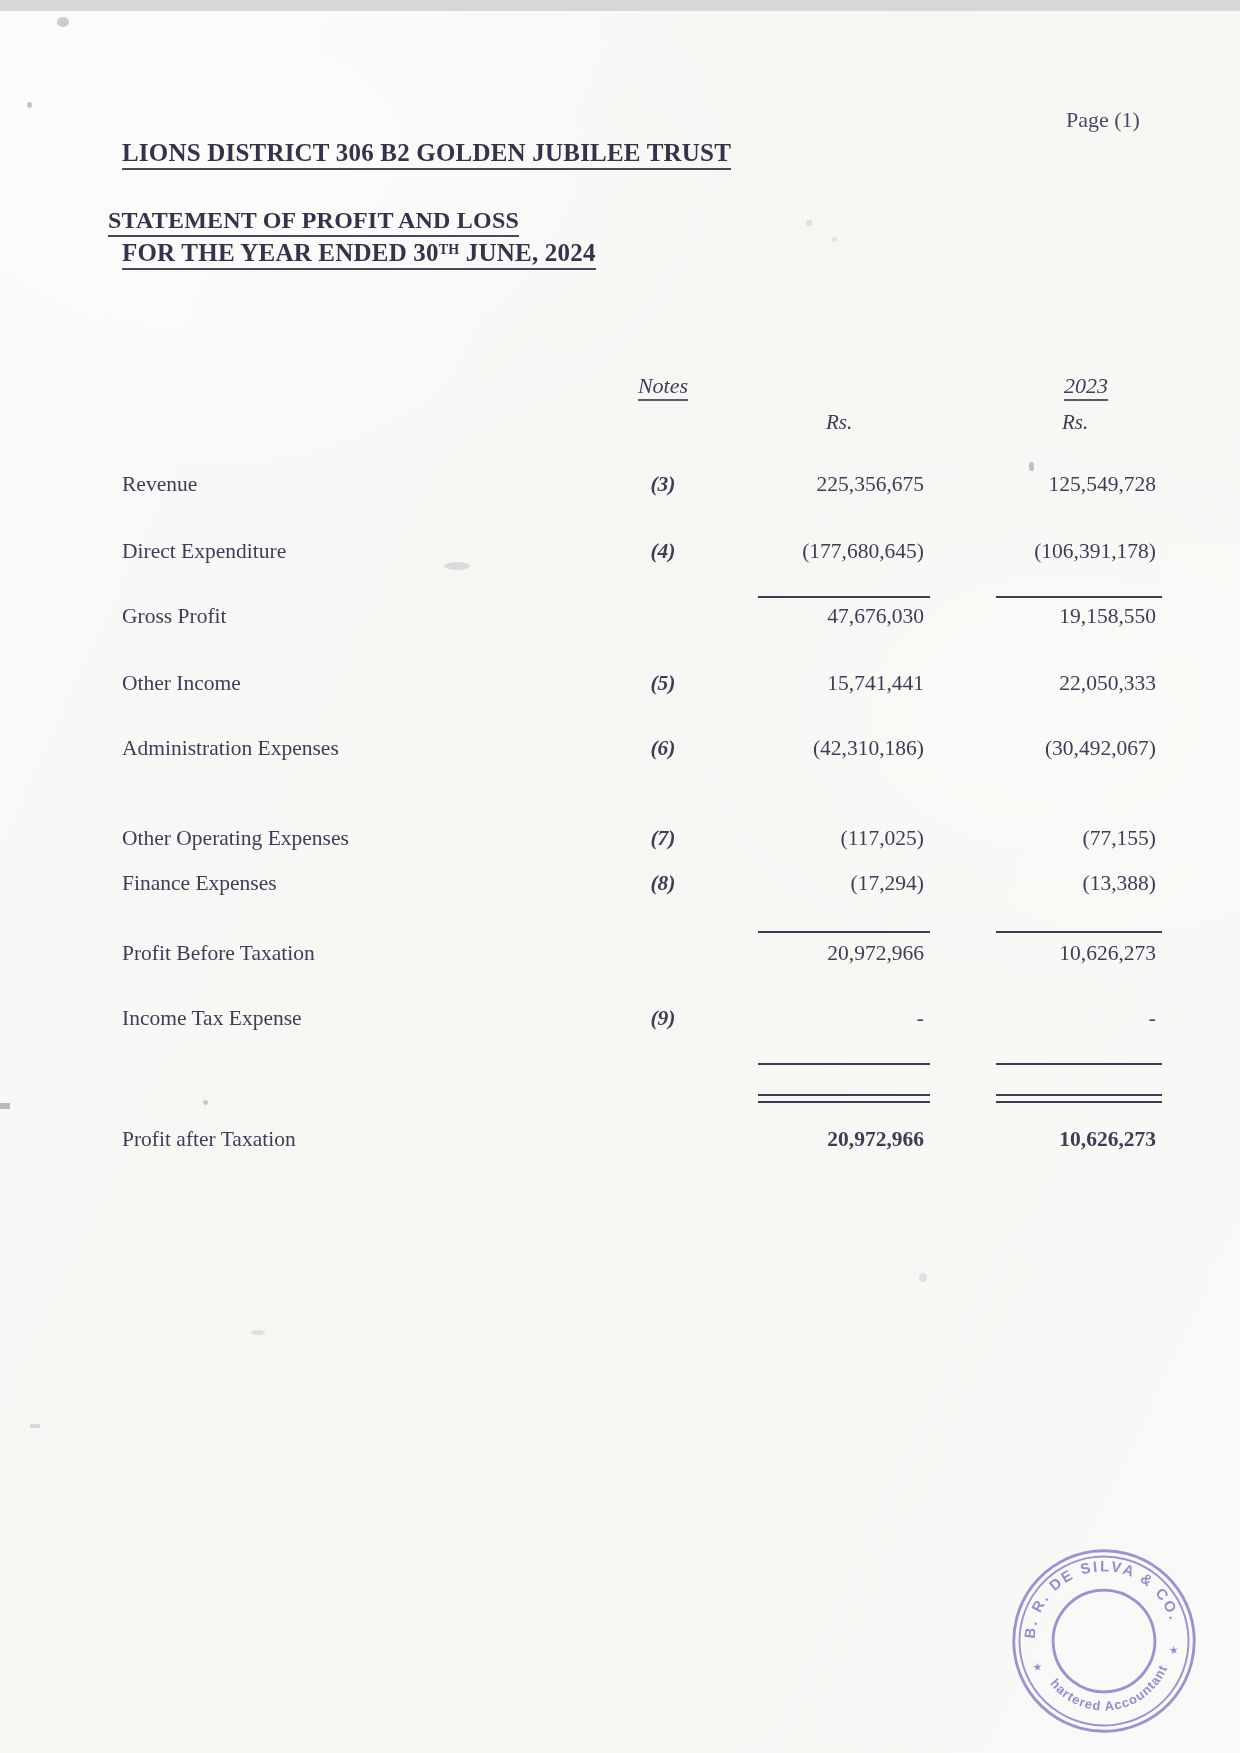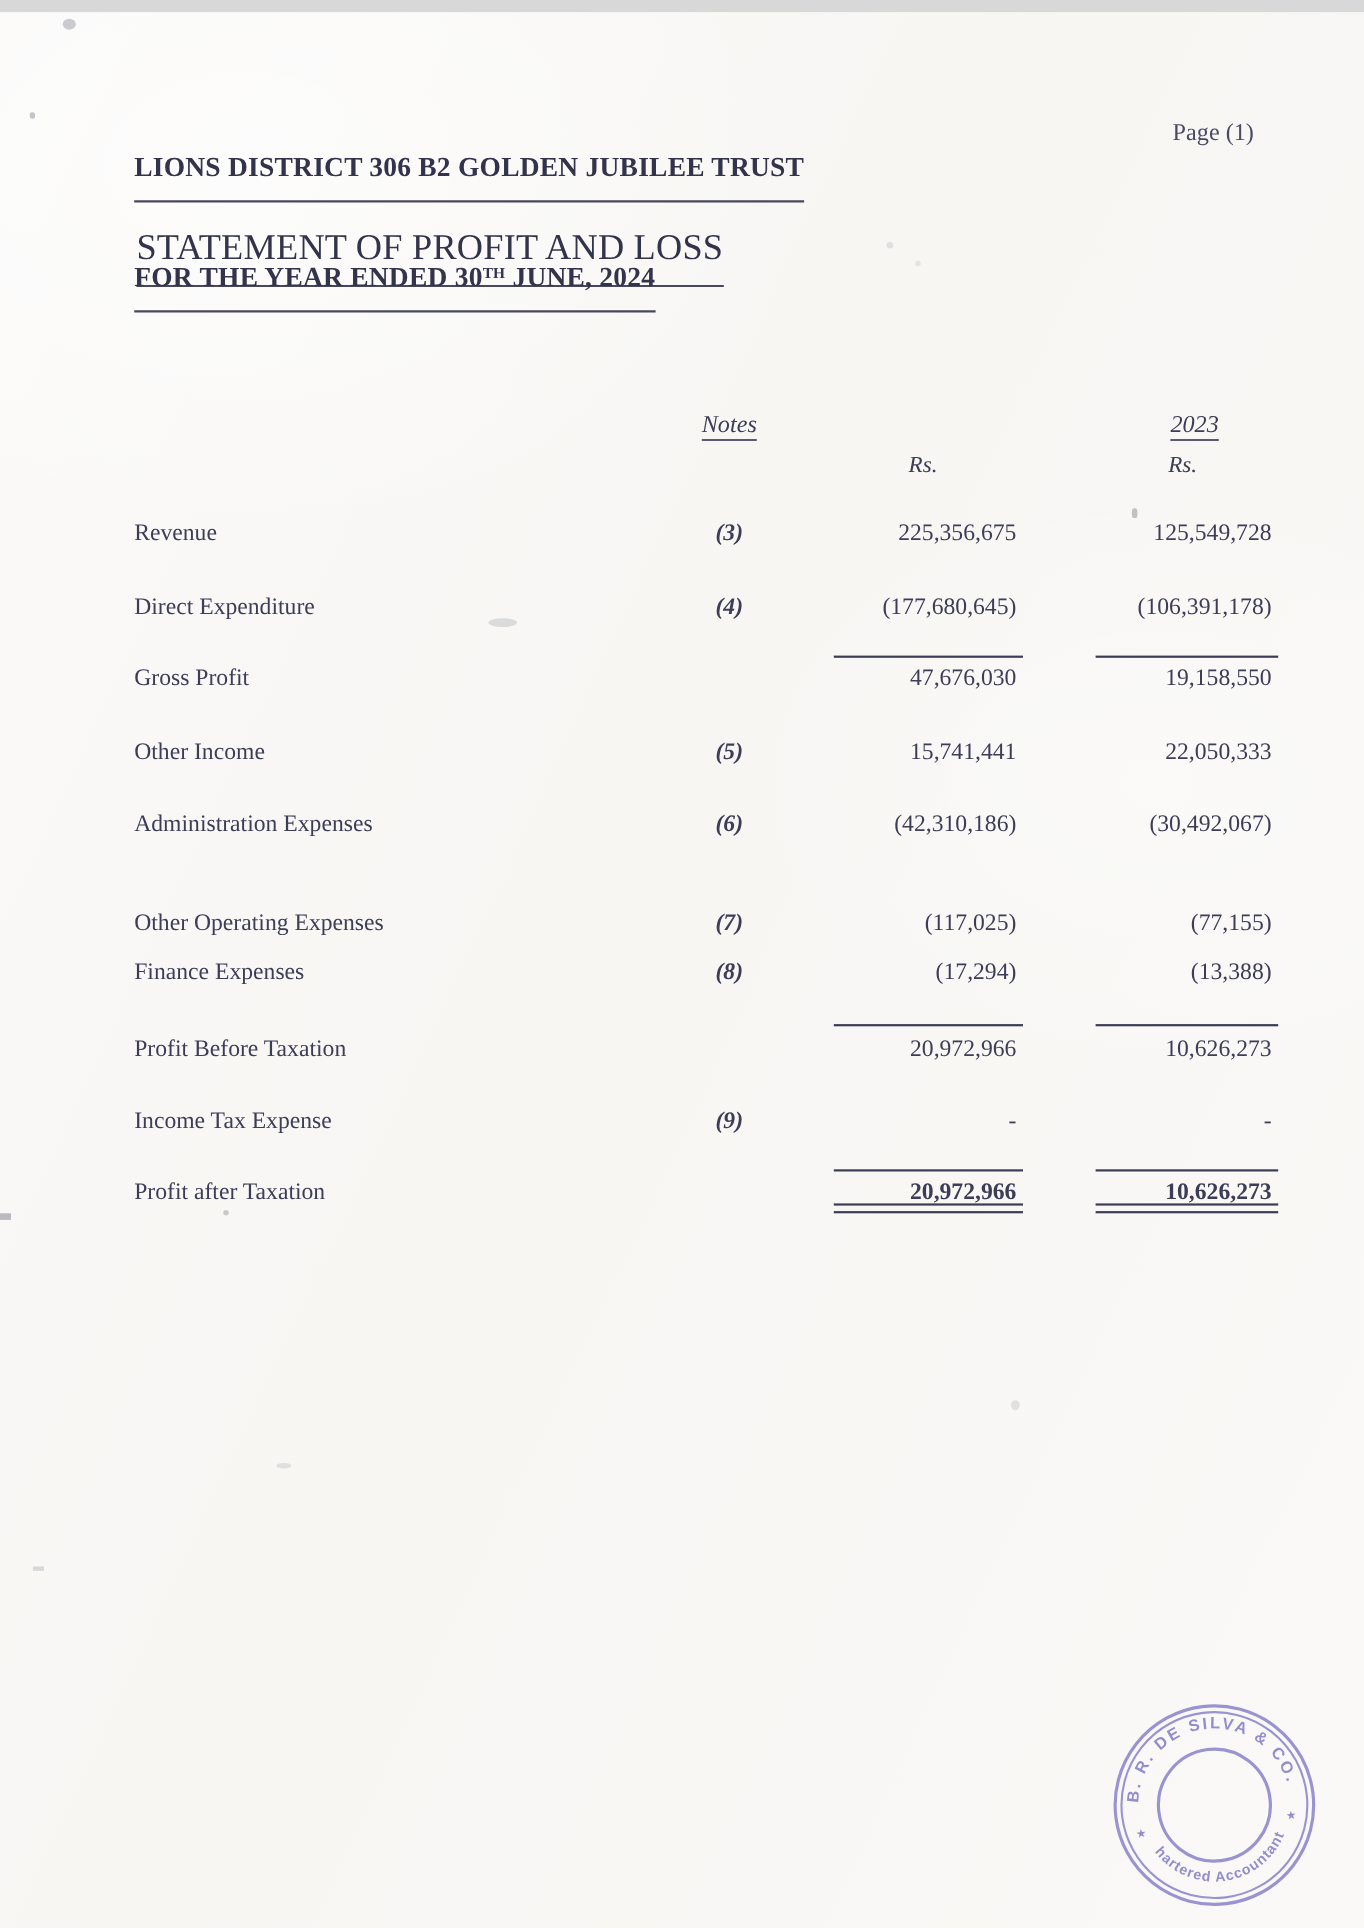--- a/index.html
+++ b/index.html
@@ -11,23 +11,23 @@
       linear-gradient(115deg, #fbfaf9 0%, #f7f6f3 45%, #faf9f7 100%);
     color:#3d3d57;
     font-family:"Liberation Serif","DejaVu Serif",serif;
     overflow:hidden;
   }
   .abs { position:absolute; }
 
   
   .page-num { left:1066px; top:96px; font-size:22px; color:#4a4a66; }
   .org-title { left:122px; top:128px; font-size:25px; font-weight:bold; letter-spacing:.2px; color:#33334c; }
-  .doc-title { left:124px; top:196px; font-size:33px; font-weight:normal; letter-spacing:.2px; color:#33334c; }
+  .doc-title { left:108px; top:196px; font-size:24px; font-weight:bold; letter-spacing:.2px; color:#33334c; }
   .period    { left:122px; top:228px; font-size:25px; font-weight:bold; letter-spacing:.2px; color:#33334c; }
-  .u { border-bottom:2px solid rgba(51,51,76,.9); padding-bottom:16px; }
+  .u { border-bottom:2px solid rgba(51,51,76,.9); padding-bottom:2px; }
   sup.th { font-size:14px; vertical-align:7px; }
 
   
   .col-head { top:361px; height:28px; line-height:28px; font-size:22px; font-style:italic; font-weight:normal; color:#3d3d57; }
   .notes-head { left:628px; width:70px; text-align:center; }
   .year-head  { left:1056px; width:60px; text-align:center; }
   .col-head .u { border-bottom:2px solid rgba(61,61,87,.85); padding-bottom:1px; }
   .rs { top:398px; height:26px; line-height:26px; font-size:21px; font-style:italic; color:#3d3d57; }
   .rs1 { left:826px; } .rs2 { left:1062px; }
 
@@ -151,21 +151,21 @@
   <div class="abs trow" style="top:993px">
     <div class="lbl">Income Tax Expense</div>
     <div class="note">(9)</div>
     <div class="amt a1 dash">-</div>
     <div class="amt a2 dash">-</div>
   </div>
 
   <div class="abs rule" style="top:1052px;left:758px;width:172px"></div>
   <div class="abs rule" style="top:1052px;left:996px;width:166px"></div>
 
-  <div class="abs trow total-strong" style="top:1058px">
+  <div class="abs trow total-strong" style="top:1114px">
     <div class="lbl">Profit after Taxation</div>
     <div class="note"></div>
     <div class="amt a1">20,972,966</div>
     <div class="amt a2">10,626,273</div>
   </div>
 
   <div class="abs dblrule" style="top:1083px;left:758px;width:172px"></div>
   <div class="abs dblrule" style="top:1083px;left:996px;width:166px"></div>
 
 

